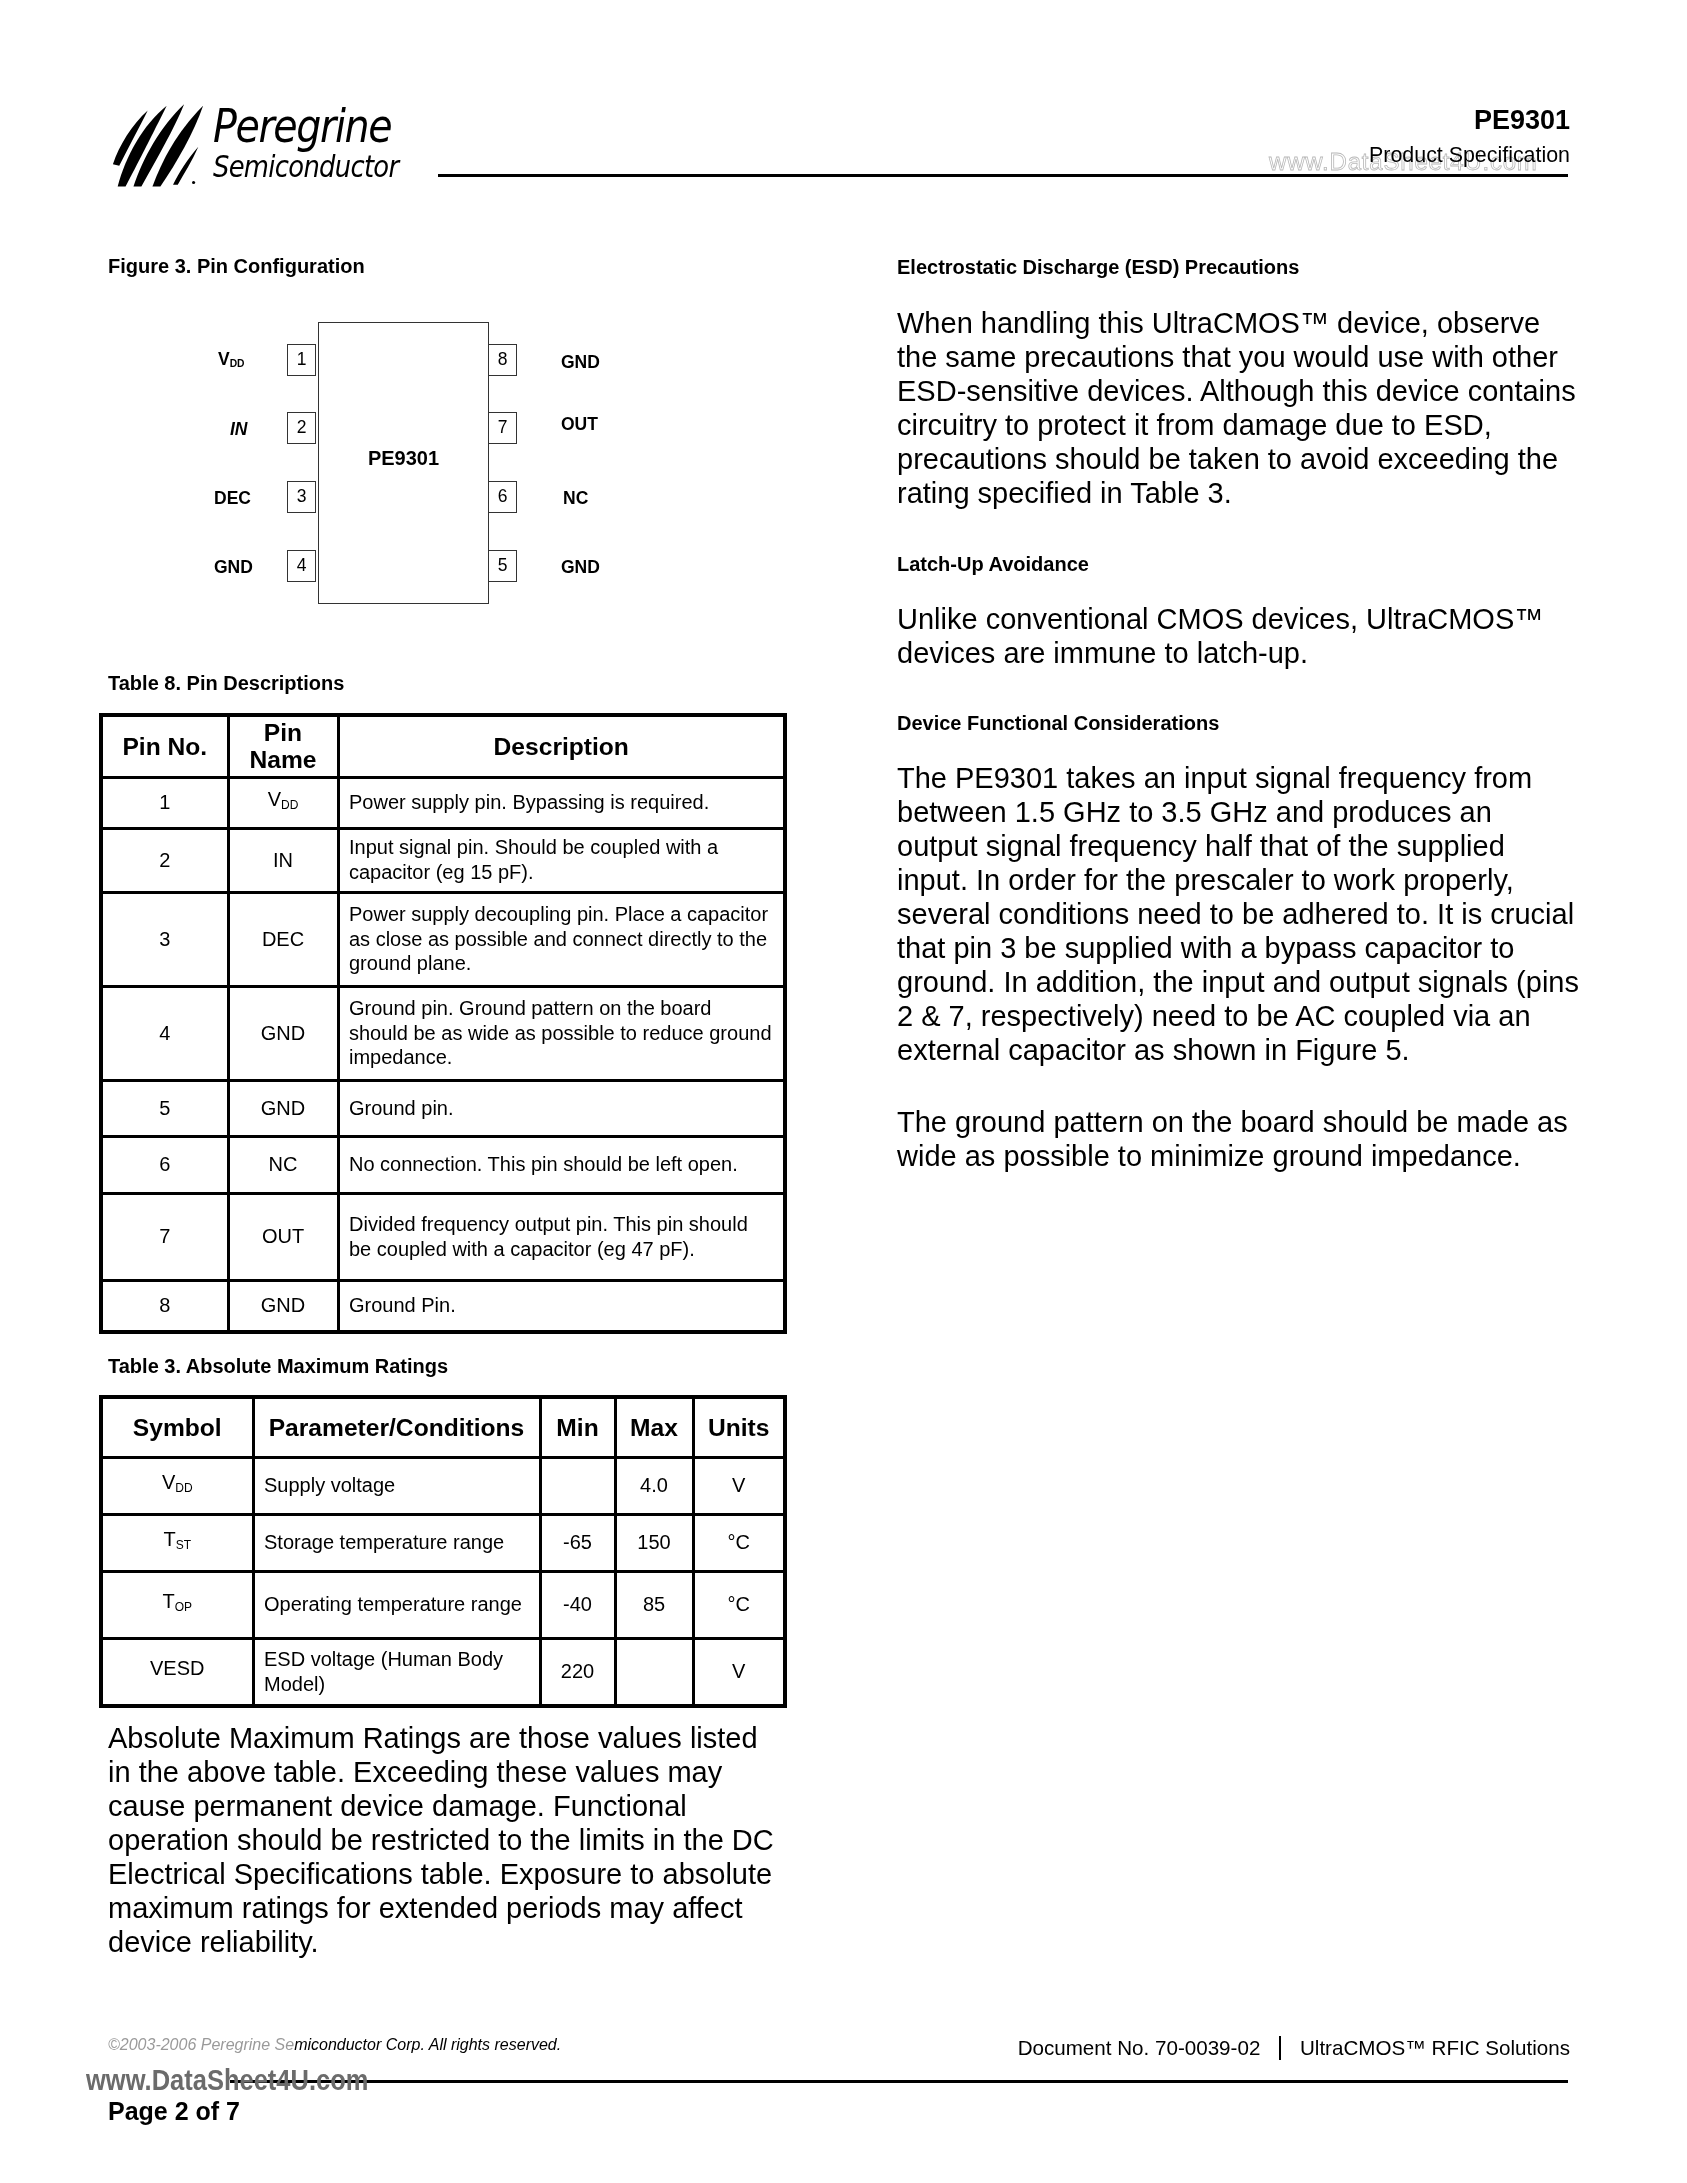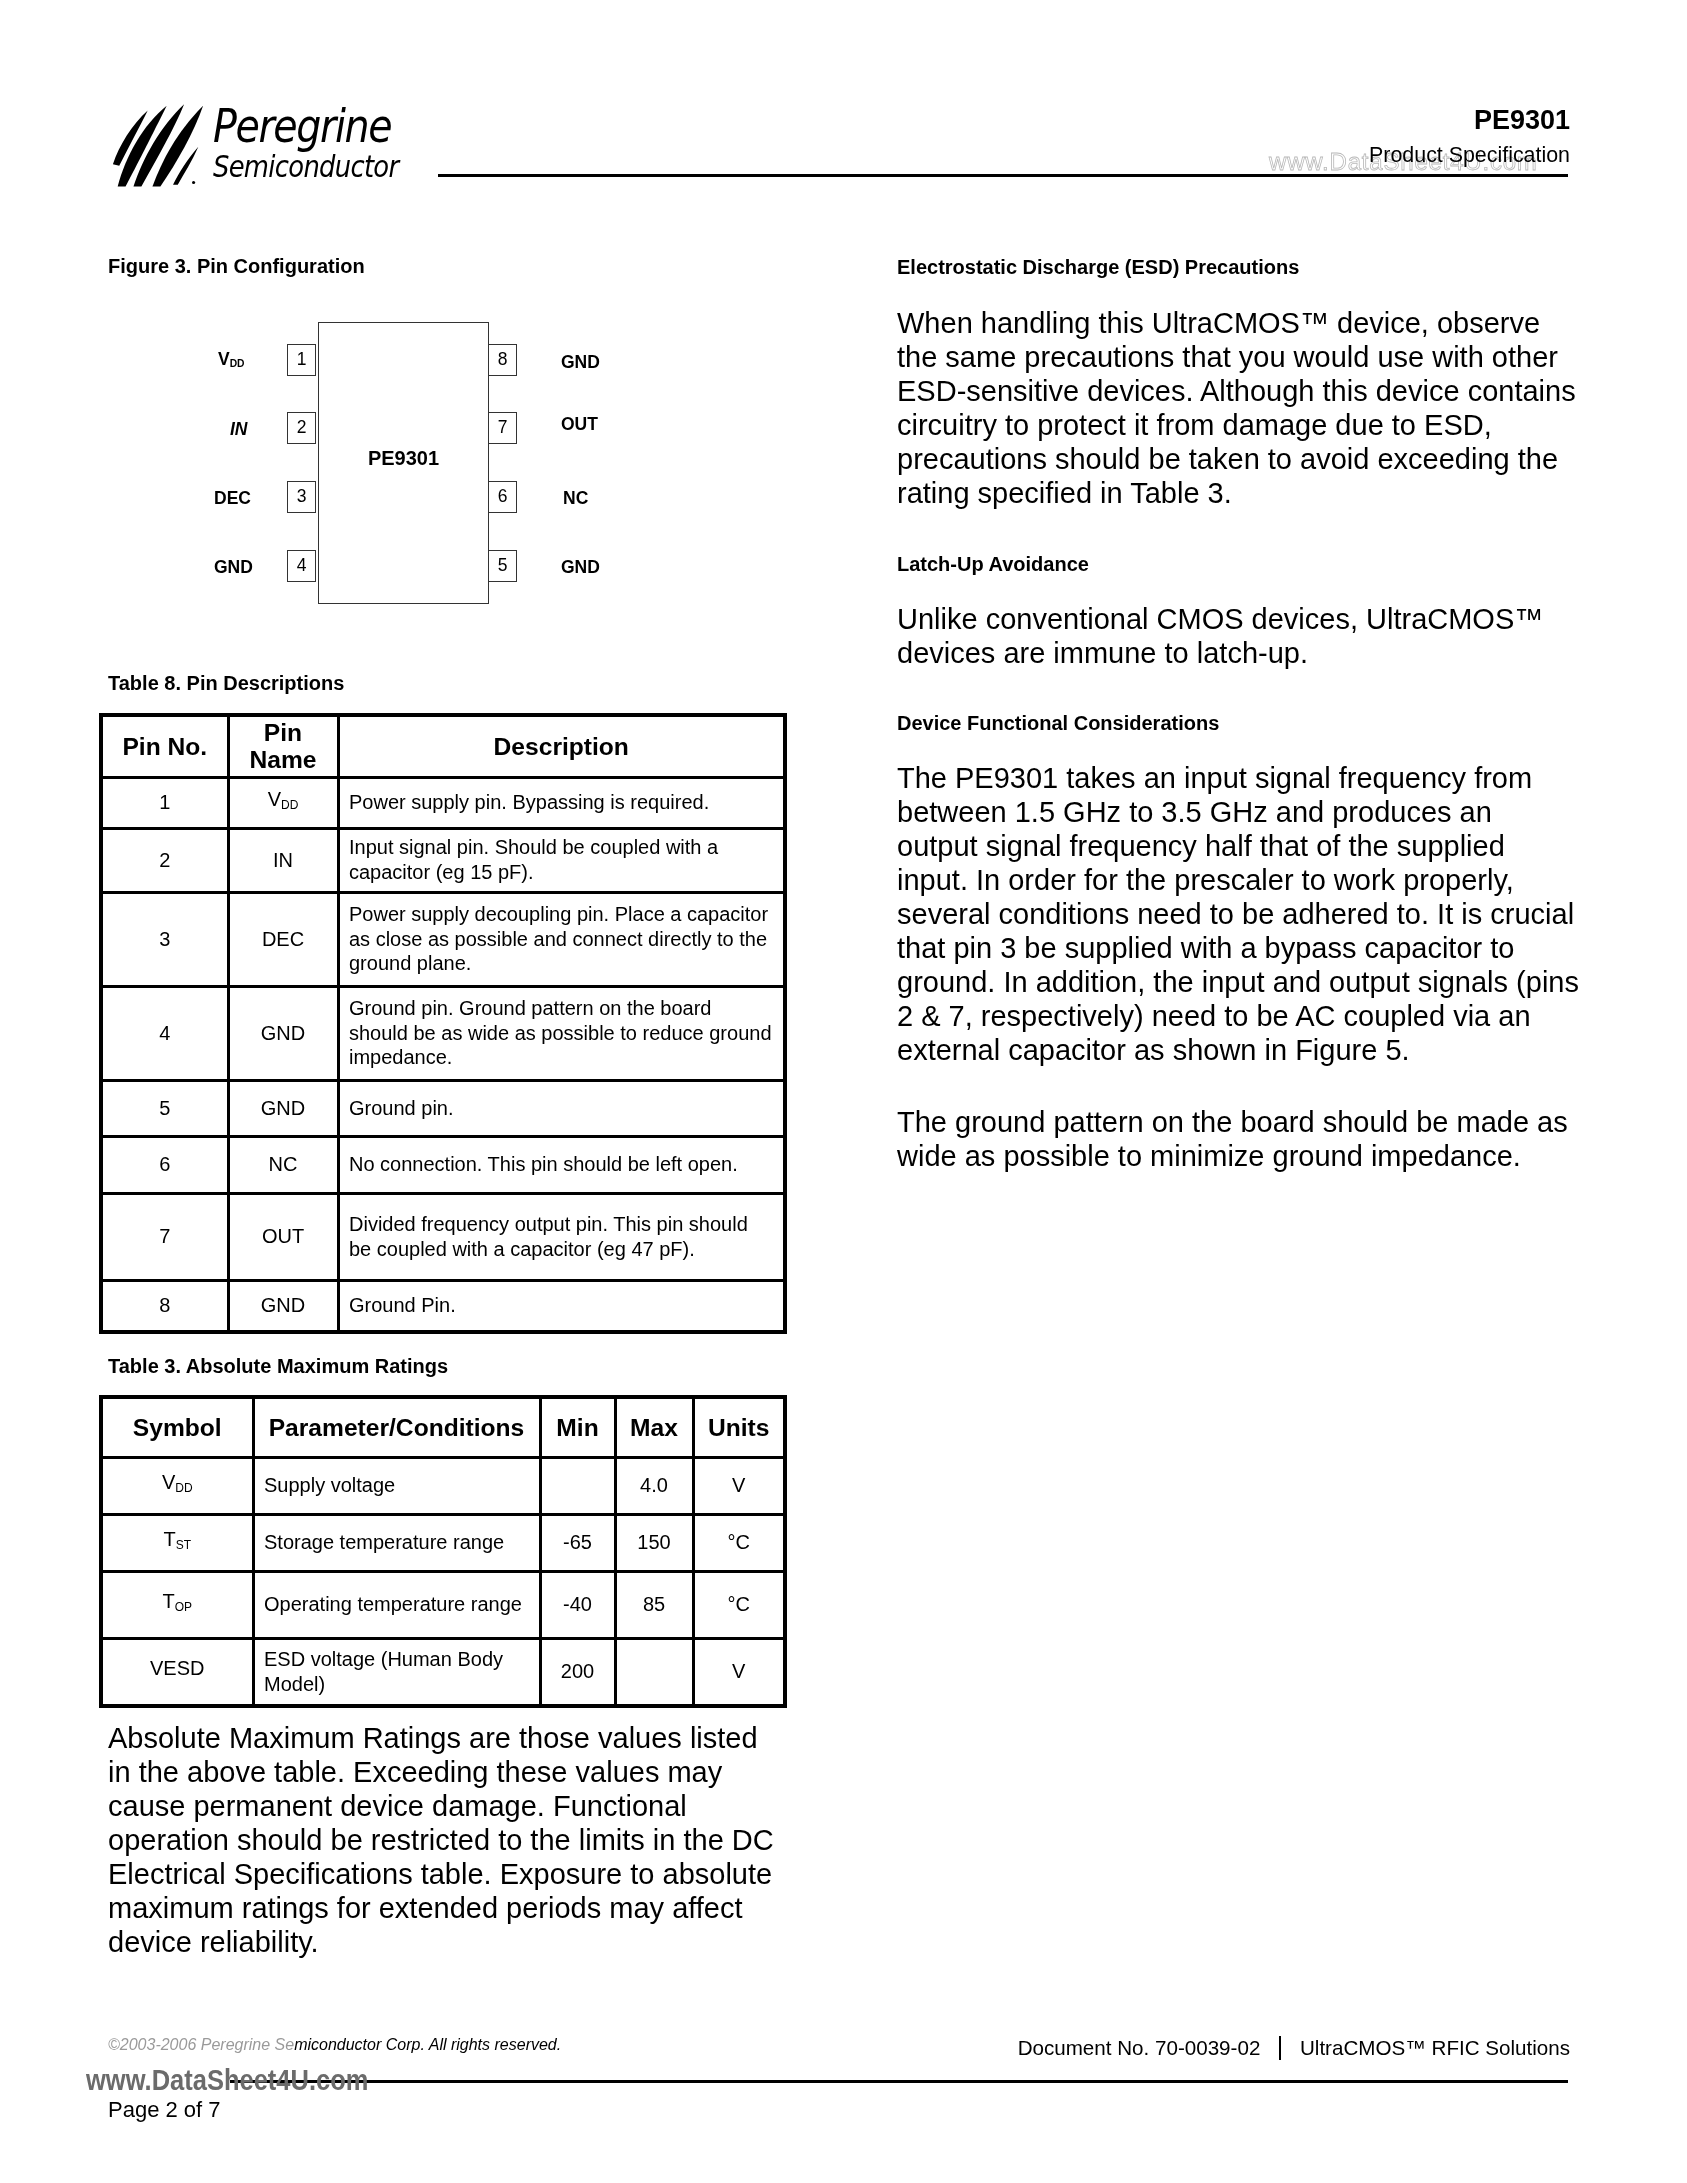--- a/index.html
+++ b/index.html
@@ -40,21 +40,21 @@
   td.c { text-align: center; }
   td sub, th sub { font-size: 12px; vertical-align: -3.2px; }
 
   
   .footer-copy { left: 108px; top: 2036px; font-size: 16px; font-style: italic; color: #000; }
   .footer-copy .faded { color: #9a9a9a; }
   .footer-doc { right: 117px; top: 2036px; font-size: 20.6px; }
   .footer-sep { display: inline-block; width: 1.6px; height: 24px; background: #000; margin: 0 19px; vertical-align: -4.8px; }
   .footer-rule { left: 230px; top: 2080px; width: 1338px; height: 3.2px; background: #000; }
   .watermark-bottom { left: 86px; top: 2063px; font-size: 30px; font-weight: bold; color: #6b6b6b; letter-spacing: 0px; transform: scaleX(0.85); transform-origin: left; }
-  .footer-page { left: 108px; top: 2097px; font-size: 22px; font-weight: normal; }
+  .footer-page { left: 108px; top: 2097px; font-size: 25px; font-weight: bold; }
 </style>
 </head>
 <body>
 
 <div class="abs logo">
   <svg class="logo-mark" viewBox="0 0 118 110">
     <path d="M8,108 C18,70 40,30 70,6 C58,30 38,70 18,108 Z" fill="#000"></path>
     <path d="M28,108 C40,72 62,32 92,4 C80,34 58,72 38,108 Z" fill="#000"></path>
     <path d="M2,80 C10,56 26,30 46,12 C36,32 22,58 10,82 Z" fill="#000"></path>
     <path d="M52,108 C64,76 82,40 116,6 C104,40 84,76 62,108 Z" fill="#000"></path>
@@ -189,21 +189,21 @@
   <tr style="height:67px;">
     <td class="c"><span>T</span><sub>OP</sub></td>
     <td>Operating temperature range</td>
     <td class="c">-40</td>
     <td class="c">85</td>
     <td class="c">°C</td>
   </tr>
   <tr style="height:68px;">
     <td class="c"><span>VESD</span><sub></sub></td>
     <td>ESD voltage (Human Body Model)</td>
-    <td class="c">200</td>
+    <td class="c">220</td>
     <td class="c"></td>
     <td class="c">V</td>
   </tr>
 </tbody>
   </table>
 
 <div class="abs body-text" style="left:108px; top:1721px; width:675px;">Absolute Maximum Ratings are those values listed in the above table. Exceeding these values may cause permanent device damage. Functional operation should be restricted to the limits in the DC Electrical Specifications table. Exposure to absolute maximum ratings for extended periods may affect device reliability.</div>
 
 <div class="abs h-section" style="left:897px; top:257px;">Electrostatic Discharge (ESD) Precautions</div>
 <div class="abs body-text" style="left:897px; top:306px; width:683px;">When handling this UltraCMOS™ device, observe the same precautions that you would use with other ESD-sensitive devices. Although this device contains circuitry to protect it from damage due to ESD, precautions should be taken to avoid exceeding the rating specified in Table 3.</div>

